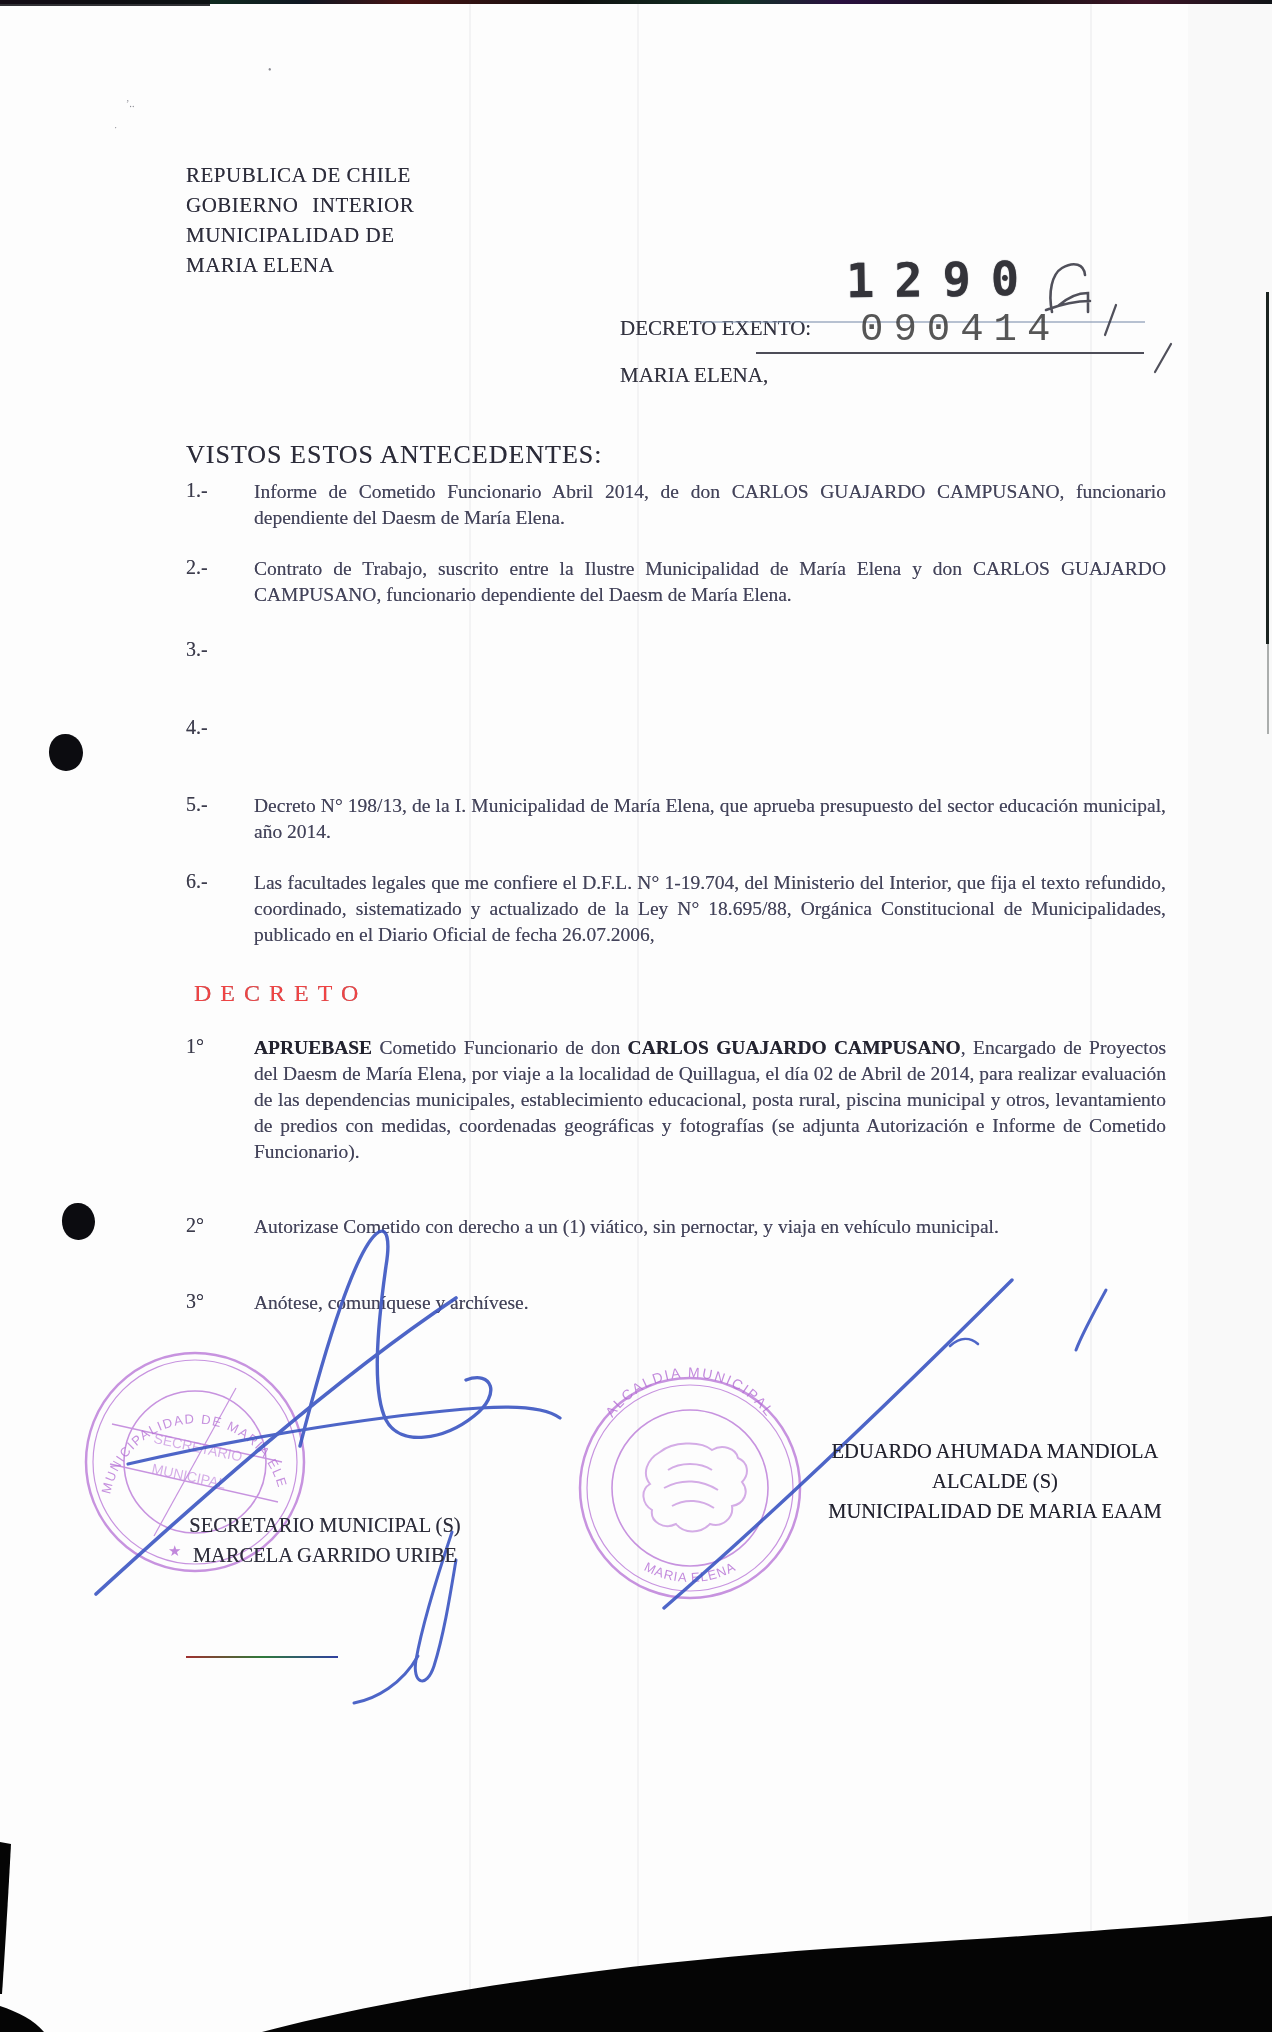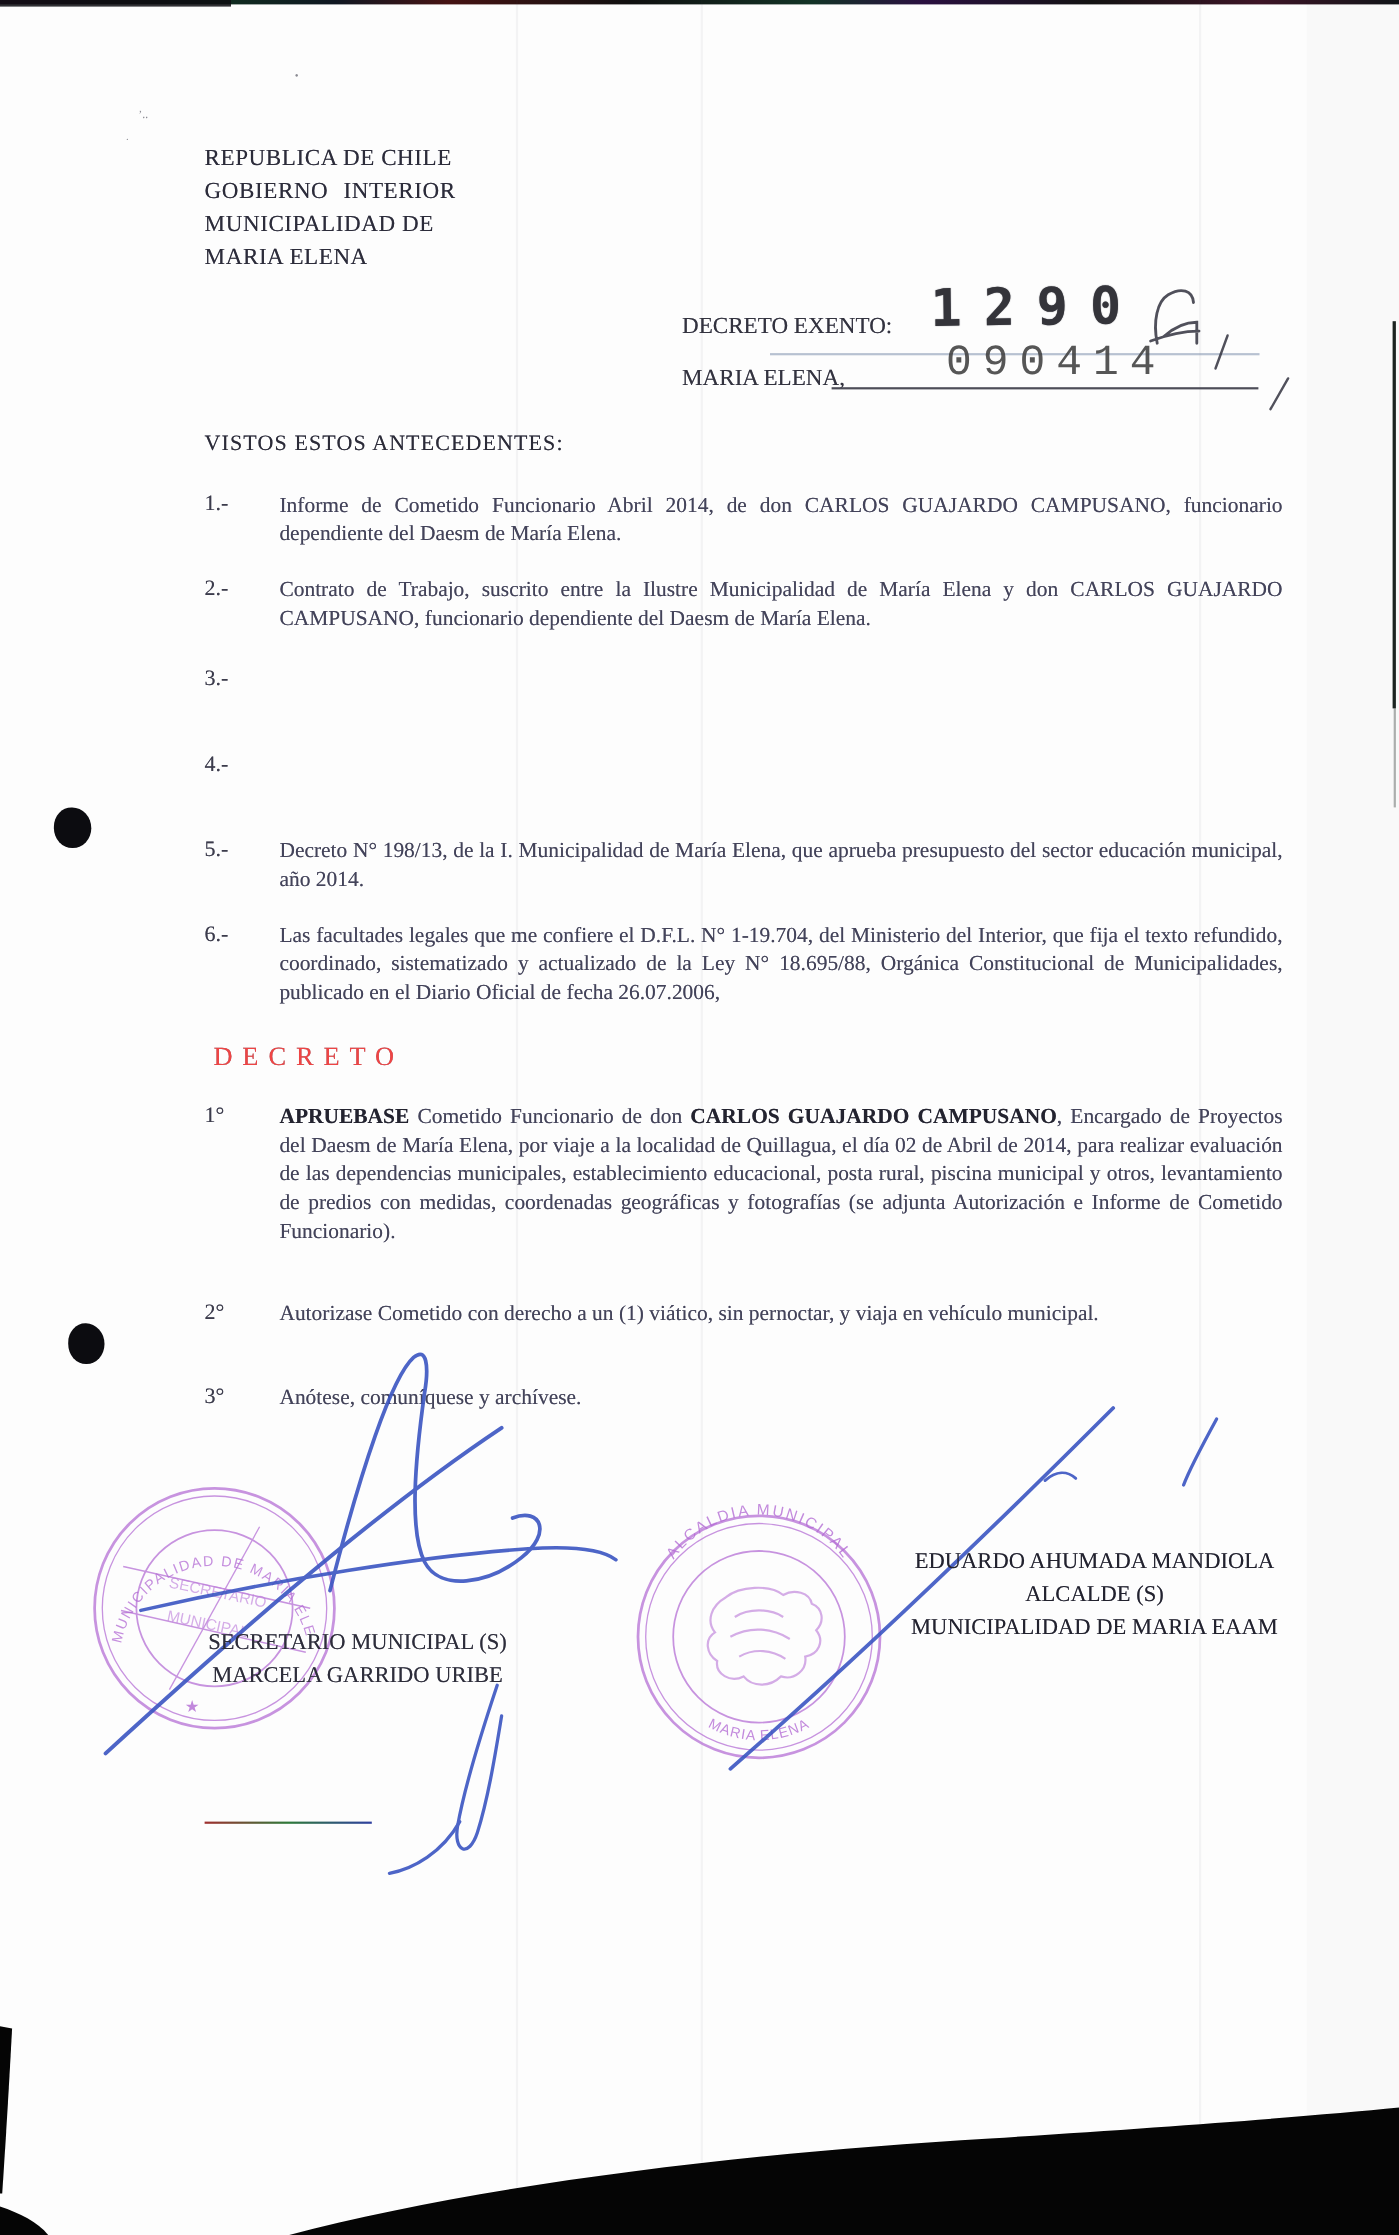--- a/index.html
+++ b/index.html
@@ -1,19 +1,19 @@
 <!DOCTYPE html>
 <html><head>
 <meta charset="utf-8">
 <style>
   html,body{margin:0;padding:0;background:#ffffff;}
   .page{position:relative;width:1272px;height:2032px;background:#fdfdfd;overflow:hidden;
         font-family:"Liberation Serif",serif;color:#3e3e4e;}
   .abs{position:absolute;}
-  .doc-text{text-shadow:0 0 .5px rgba(45,45,70,.55);}
+  .doc-text{text-shadow:0 0 .5px rgba(45,45,70,.55);margin-top:32px;}
   
   .top-scan-bar{left:0;top:0;width:1272px;height:4px;
     background:linear-gradient(90deg,#3c0f2e 0%,#151515 8%,#0f2c1f 16%,#101722 24%,#461313 32%,#101010 45%,#123326 58%,#2a1040 66%,#131313 78%,#3d1426 90%,#101418 100%);}
   .top-scan-bar-left{left:0;top:0;width:210px;height:6px;background:#0d0d12;opacity:.85;}
   .fold{top:0;height:2032px;width:2px;background:rgba(60,60,80,.05);}
   .right-margin-shade{left:1188px;top:0;width:84px;height:2032px;background:rgba(40,40,60,.018);}
   .punch-dot{background:#0c0c10;border-radius:48% 52% 50% 50%;}
   .edge-line-right{left:1266px;top:292px;width:3px;height:352px;background:#1b2320;}
   .edge-line-right2{left:1267px;top:644px;width:2px;height:90px;background:#1b2320;opacity:.35;}
   .pencil{color:#8a8a92;font-size:10px;}
@@ -23,21 +23,21 @@
   
   .decree-label{left:620px;top:284px;font-size:21px;color:#33333f;}
   .place-label{left:620px;top:331px;font-size:21px;color:#33333f;}
   .number-stamp{left:846px;top:252px;font-family:"DejaVu Sans Mono",monospace;font-weight:bold;
     font-size:47px;letter-spacing:20px;color:#34343a;transform:rotate(-.8deg);text-shadow:0 0 1px rgba(30,30,40,.7);}
   .date-stamp{left:860px;top:308px;font-family:Liberation Mono, monospace;font-size:39px;
     letter-spacing:10px;color:#404040;opacity:.88;}
   .date-underline{left:756px;top:352px;width:388px;height:2px;background:#4d4d58;}
   .date-line-light{left:700px;top:321px;width:445px;height:2px;background:#7d90ad;opacity:.55;}
   
-  .vistos-title{left:186px;top:392px;font-size:20px;color:#2b2b38;letter-spacing:1px;}
+  .vistos-title{left:186px;top:408px;font-size:26px;color:#2b2b38;letter-spacing:1px;}
   .item-num{left:186px;font-size:20px;color:#3c3c4c;}
   .item-text{left:254px;width:912px;font-size:19.5px;line-height:26px;text-align:justify;color:#43435a;}
   .decreto-title{left:194px;top:948px;font-size:24px;color:#ef4444;letter-spacing:9px;}
   .b{font-weight:bold;color:#23232f;}
   
   .sig-name{font-size:20.5px;color:#2d2d3a;text-align:center;line-height:30px;}
   .sig-name-bold{font-weight:normal;color:#22222e;}
   .footer-block{left:186px;top:1592px;font-size:20px;color:#343442;line-height:35.5px;}
   .dist-underline{left:186px;top:1656px;width:152px;height:2px;
     background:linear-gradient(90deg,#a03030,#2f7a3a,#3040a0);}

